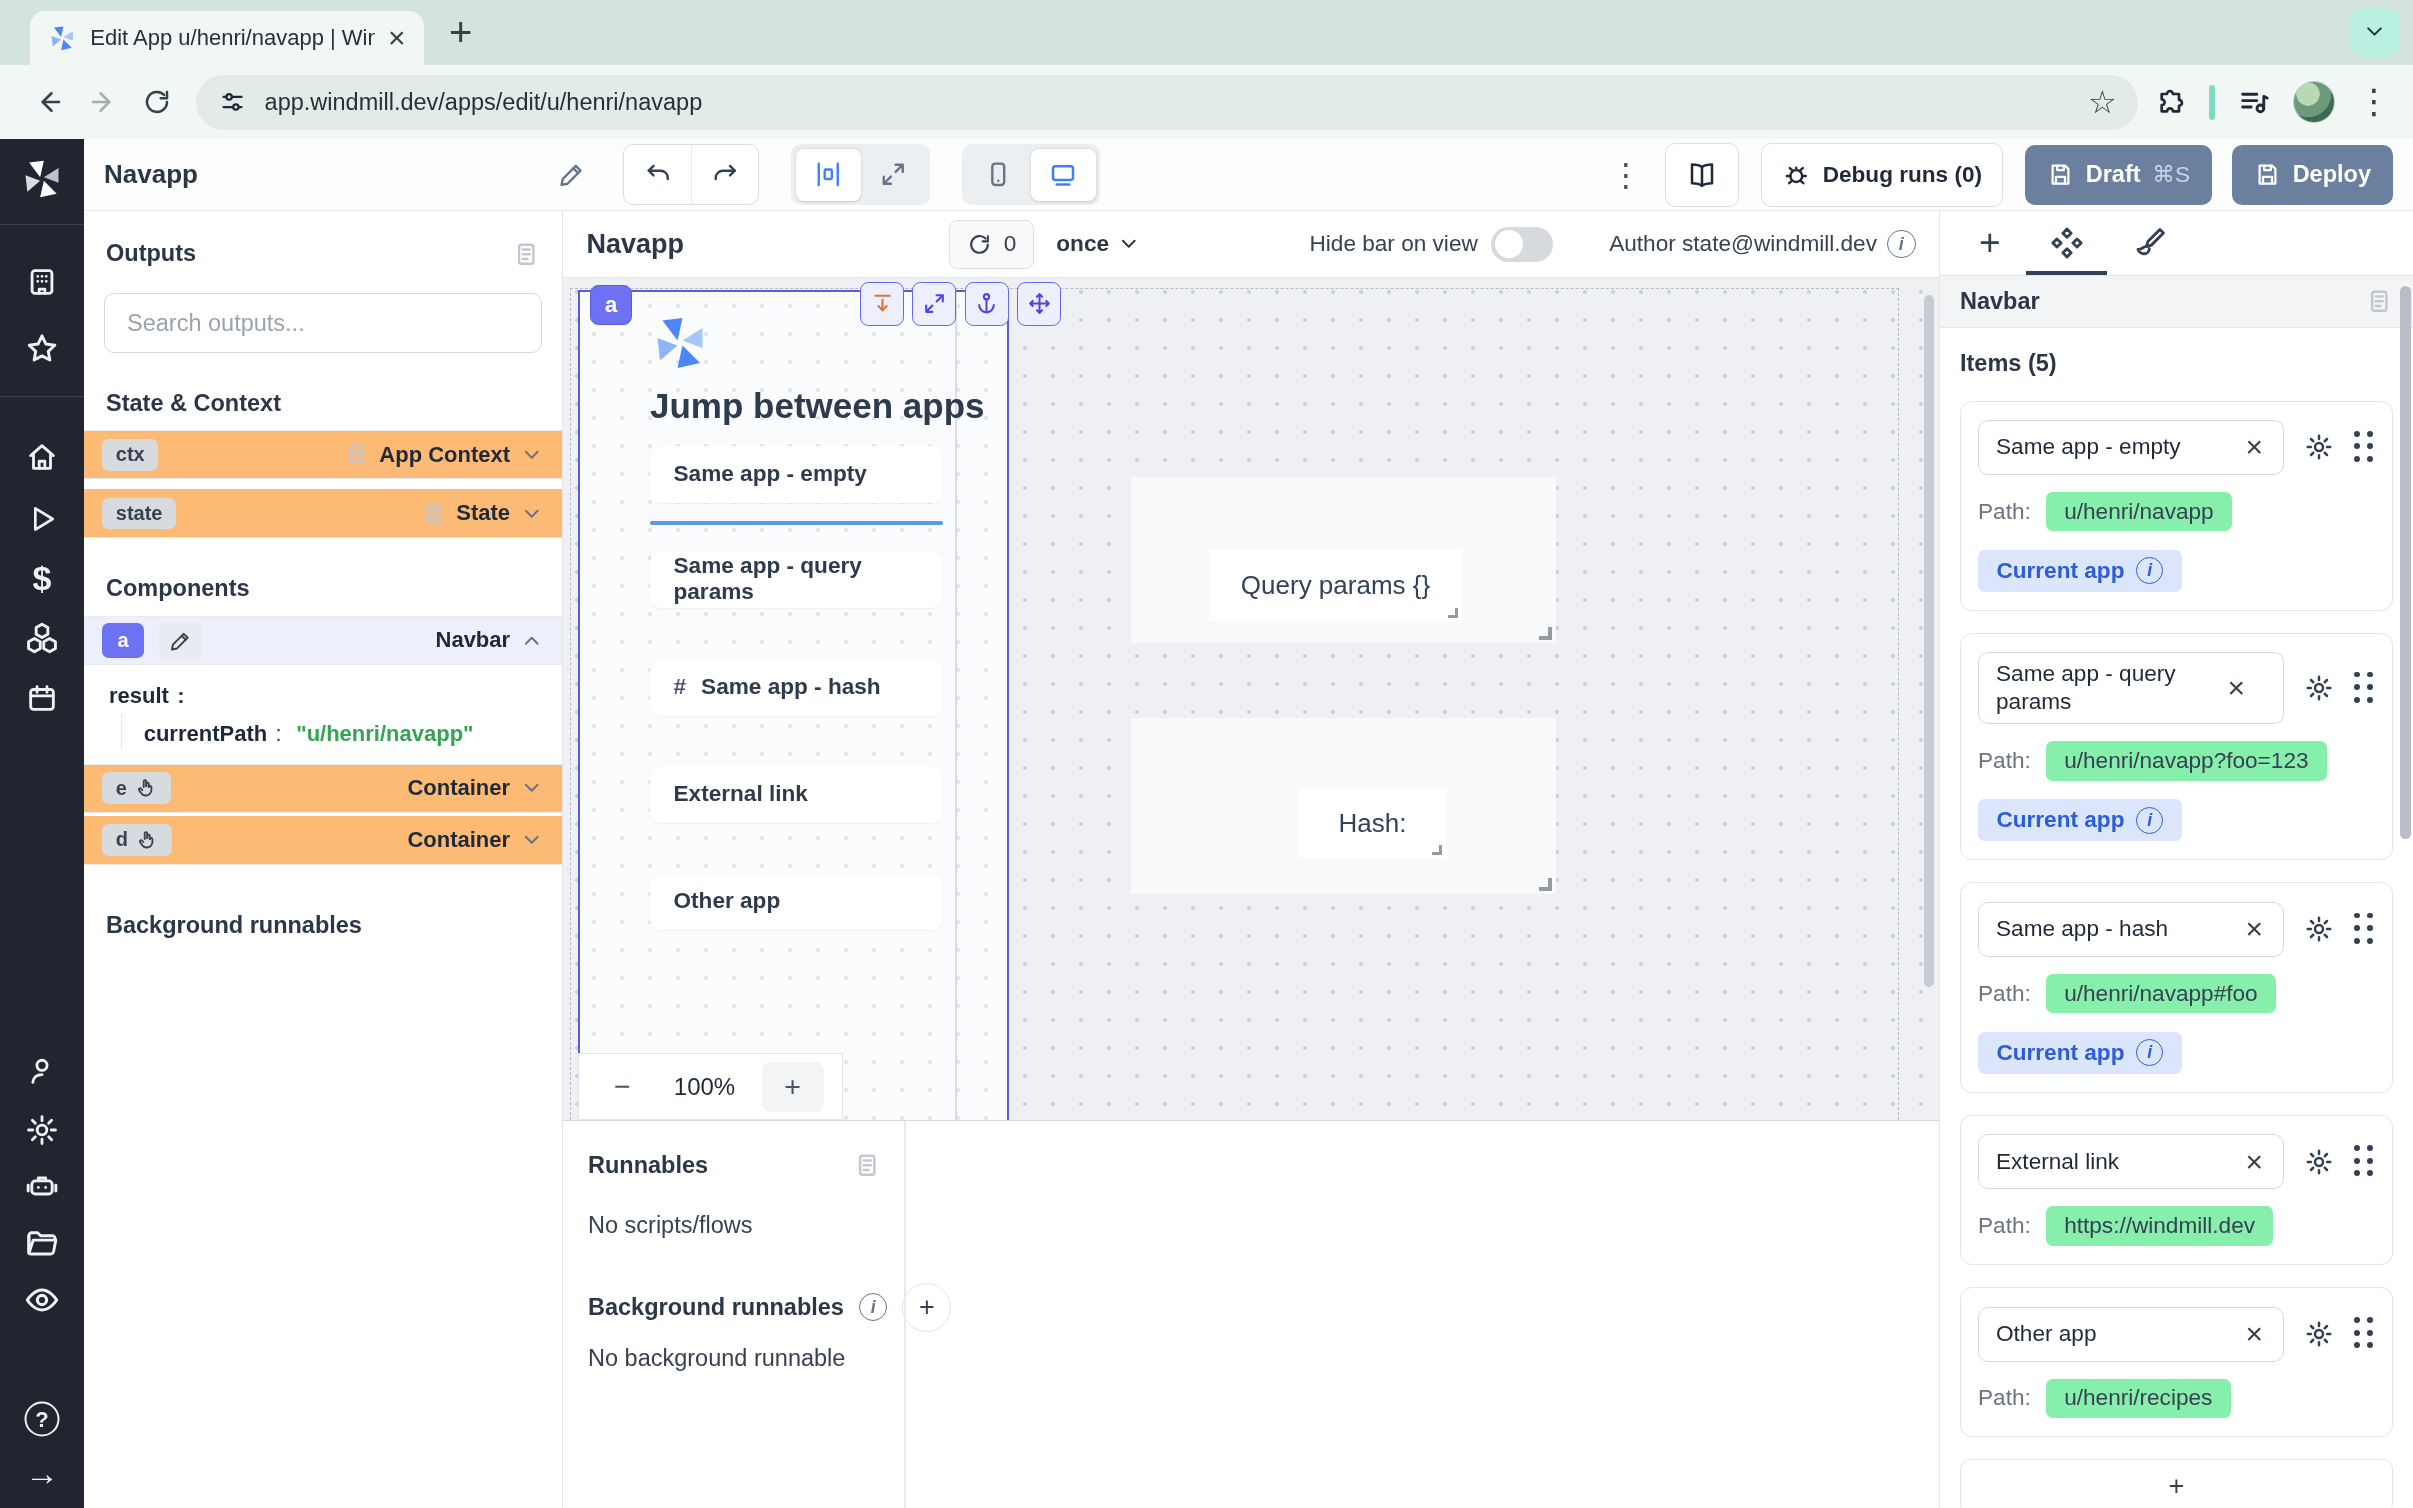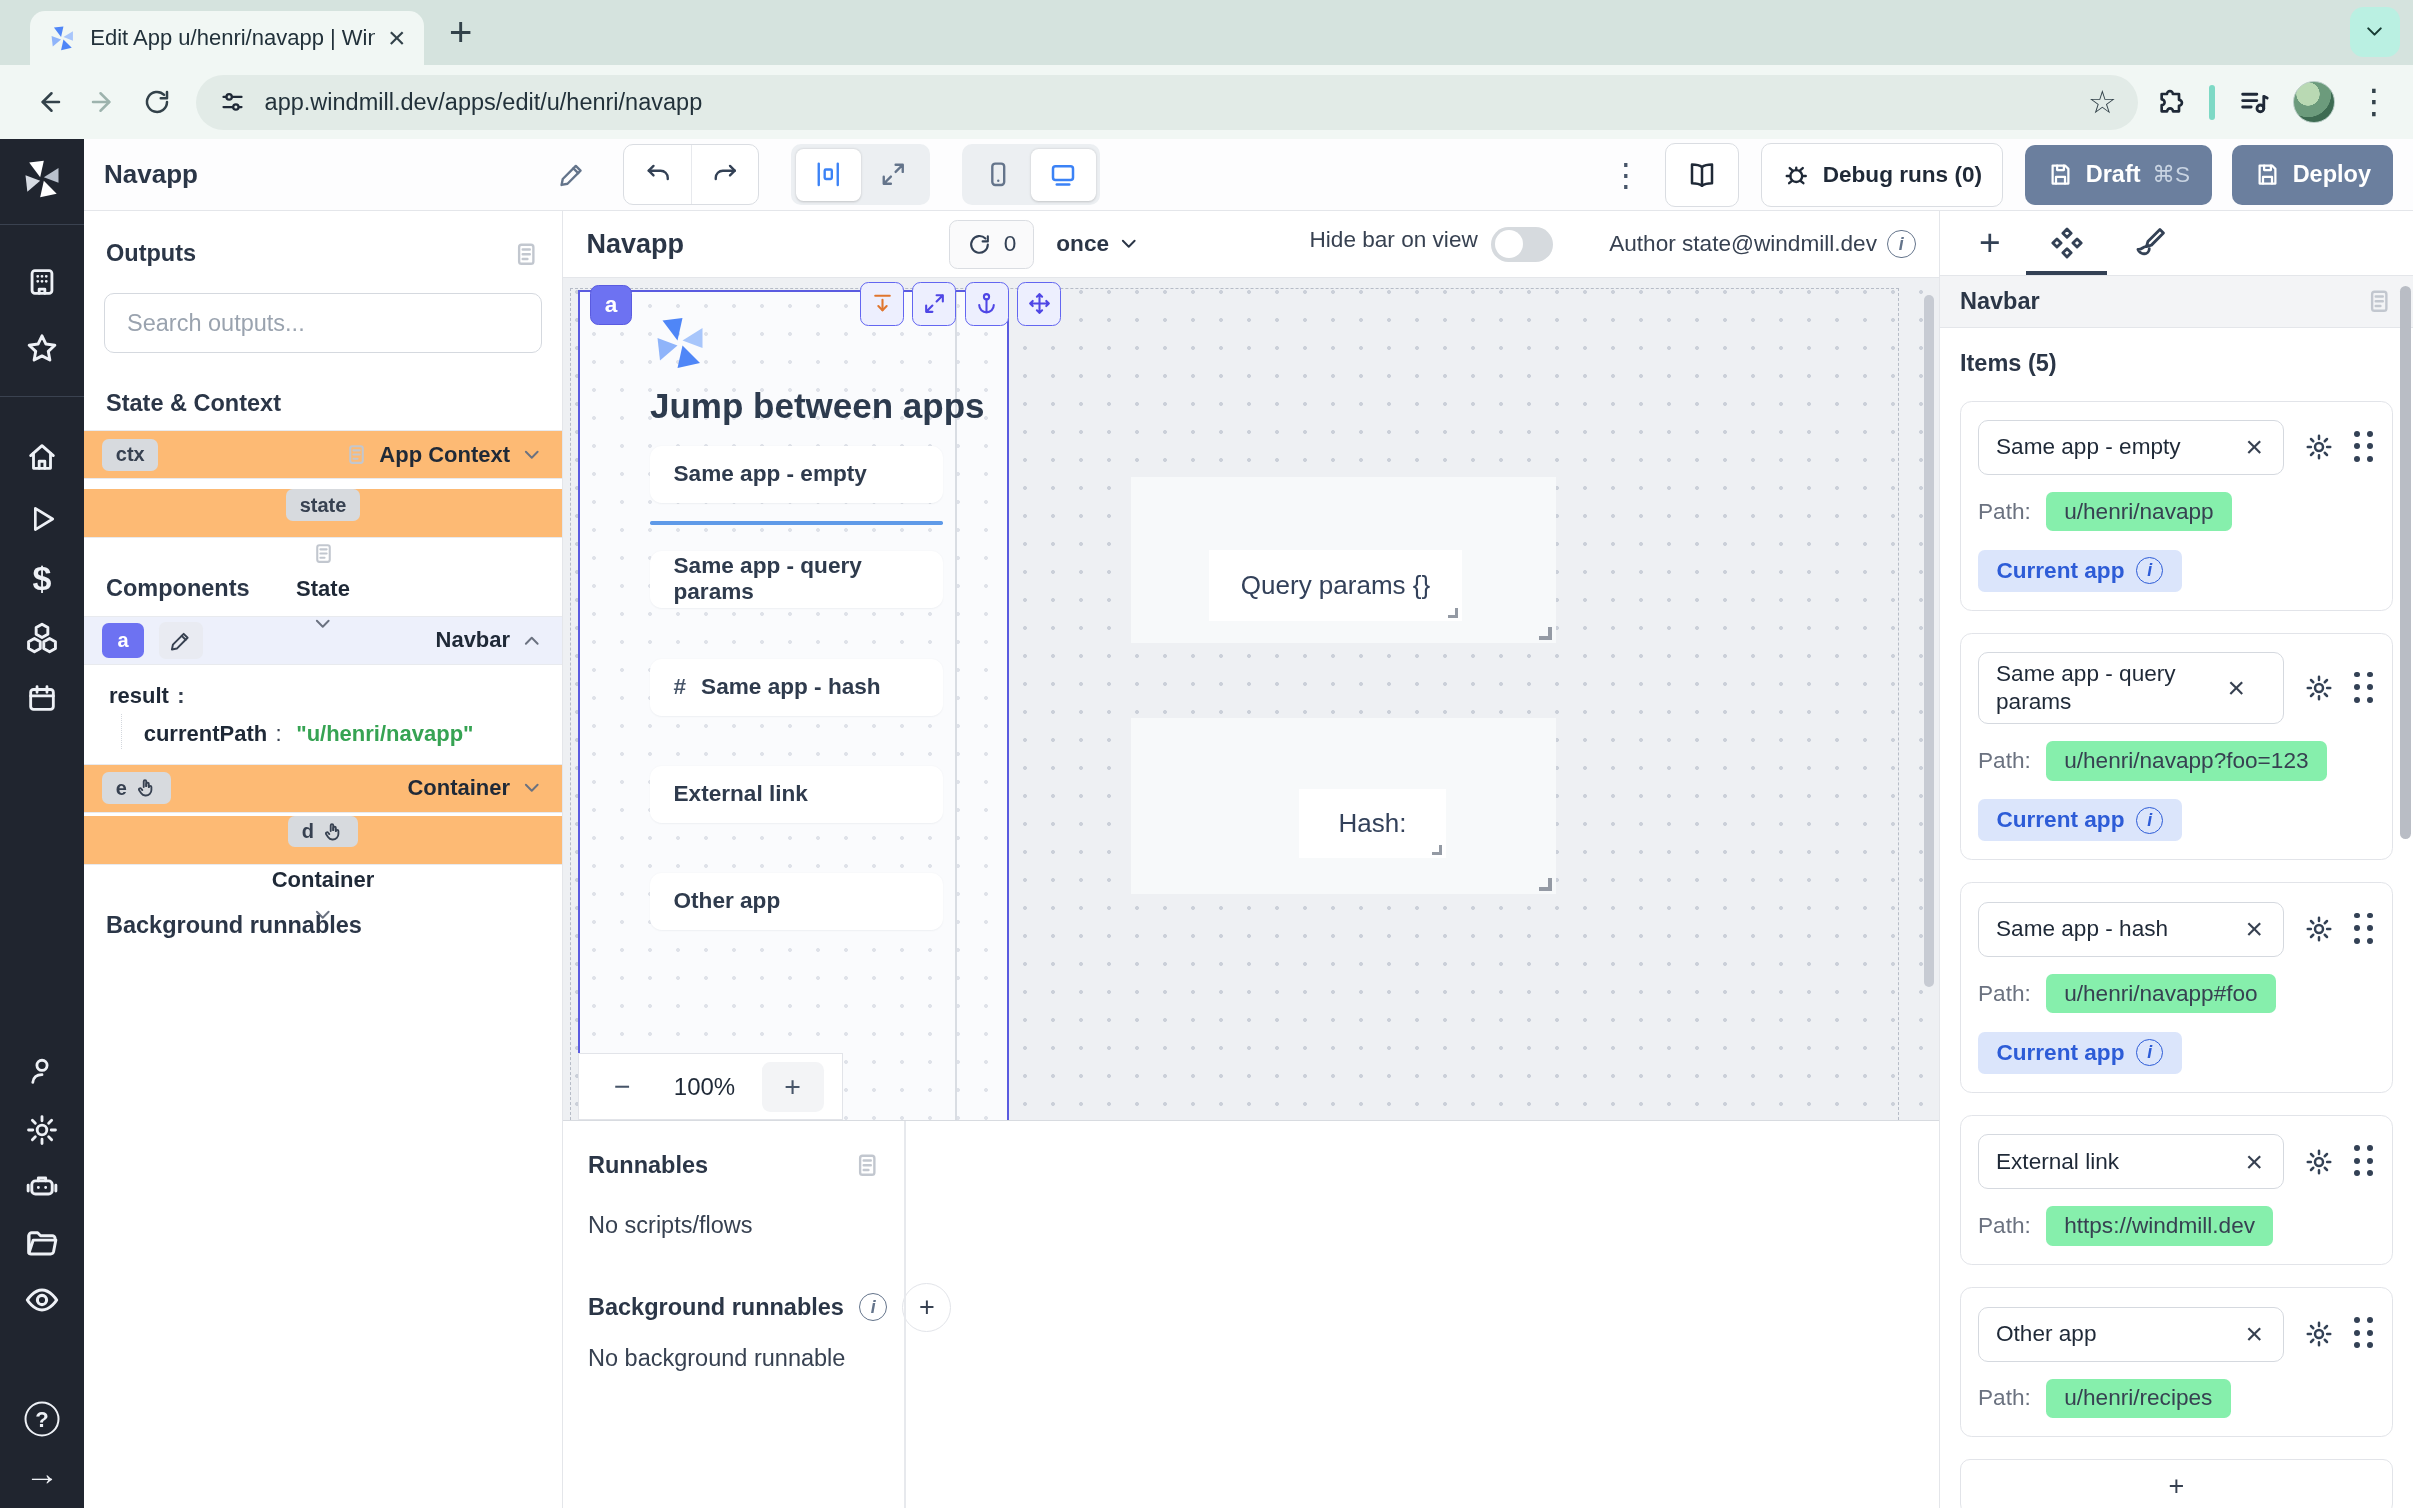--- a/index.html
+++ b/index.html
@@ -59,21 +59,21 @@
   
   .outputs { width:479px; flex:none; border-right:0.8px solid #e4e6ea; background:#fff; overflow:hidden; font-size:22px; position:relative; }
   .op-head { display:flex; align-items:center; justify-content:space-between; padding:28.5px 22px 0 22px; }
   .h-sm { font-size:23.5px; font-weight:700; color:#2b3647; }
   .doc-ic { color:#c2c7cf; }
   .search-box { margin:25px 20px 0 20px; }
   .search-box input { width:100%; height:60px; border:0.8px solid #d5d9df; border-radius:10px; font-size:23.5px; padding:0 22px; color:#1f2937; outline:none; font-family:inherit; background:#fff; }
   .search-box input::placeholder { color:#9aa3af; }
   .sec-title { padding:37px 22px 13.4px 22px; }
   .orow { height:49px; background:#fdba74; border-top:0.8px solid #e8eaee; border-bottom:0.8px solid #e8eaee; display:flex; align-items:center; padding:0 18.4px; gap:10px; }
-  .orow + .orow { border-top:none;flex-direction:column; }
+  .orow + .orow { border-top:none; }
   .orow.sel { background:#edf0fb; }
   .idbadge { background:#d7dade; border-radius:6.7px; padding:4.2px 13.4px; font-size:20px; font-weight:700; color:#374151; display:flex; align-items:center; gap:8.4px; }
   .idbadge.indigo { background:#6d72f2; color:#fff; padding:5.9px 15px; }
   .mini-btn { background:#e9ebf2; border-radius:6.7px; width:44px; height:37px; display:grid; place-items:center; color:#374151; margin-left:5px; }
   .orow .grow { flex:1; }
   .type-lbl { font-size:22px; font-weight:700; color:#1f2937; }
   .chev { color:#6b7280; }
   .result-block { padding:13.4px 0 15px 25px; font-size:22px; background:#fff; }
   .result-block .l1 { font-weight:700; color:#1f2937; padding:5px 0; }
   .result-block .l2 { margin-left:11.7px; border-left:1.7px dotted #d3d7dd; padding:6.7px 0 1.7px 22px; }
@@ -81,21 +81,21 @@
   .result-block .colon { color:#374151; padding:0 8.4px; }
   .result-block .v { color:#36a353; font-weight:600; }
 
   
   .canvas-col { flex:1; display:flex; flex-direction:column; min-width:0; border-right:0.8px solid #e4e6ea; }
   .canvas-head { height:67px; background:#fff; border-bottom:0.8px solid #e4e6ea; display:flex; align-items:center; padding:0 23.5px; gap:22px; flex:none; }
   .ch-title { font-size:27px; font-weight:700; color:#2b3647; }
   .refresh-btn { height:49px; border:0.8px solid #dadde2; border-radius:8.4px; background:#fafafb; display:flex; align-items:center; gap:11.7px; padding:0 17px; margin-left:243px; color:#334155; font-size:22.6px; }
   .once-dd { display:flex; align-items:center; gap:8.4px; font-size:22.6px; font-weight:600; color:#2b3647; }
   .ch-spacer { flex:1; }
-  .hidebar { display:flex; gap:13.4px; font-size:22.6px; color:#374151; }
+  .hidebar { display:flex; align-items:center; gap:13.4px; font-size:22.6px; color:#374151; }
   .toggle { width:62px; height:35px; border-radius:18.4px; background:#d6dade; position:relative; }
   .toggle::after { content:""; position:absolute; left:3.4px; top:3.4px; width:28.5px; height:28.5px; border-radius:50%; background:#fff; }
   .author { display:flex; align-items:center; gap:10px; font-size:22.6px; color:#374151; margin-left:34px; }
   .info-c { width:28.5px; height:28.5px; border-radius:50%; border:1.7px solid #64748b; color:#64748b; display:grid; place-items:center; font-size:17.6px; font-weight:700; font-style:italic; }
 
   .canvas-body { position:relative; flex:1; background:#eef0f3; background-image:radial-gradient(#cbd0d9 1.8px, transparent 2.2px); background-size:28px 28px; overflow:hidden; }
   .grid-outline { position:absolute; left:6.7px; top:10px; right:40px; bottom:0; border:1.7px dashed #b6bcc7; border-bottom:none; pointer-events:none; }
   .sel-col { position:absolute; left:15px; top:11.7px; width:431px; bottom:0; background:#fafbfd; background-image:radial-gradient(#dfe2e9 1.8px, transparent 2.2px); background-size:28px 28px; border:2.5px solid #5a5be0; border-bottom:none; }
   .sel-col .inner-gridline { position:absolute; top:0; bottom:0; right:50px; width:1.7px; background:#d9dde3; }
   .sel-tag { position:absolute; left:10px; top:-6.7px; width:42px; height:40px; background:#6d72f2; border:1.7px solid #5a5be0; border-radius:8.4px; color:#fff; font-size:22.6px; font-weight:700; display:grid; place-items:center; z-index:5; }

